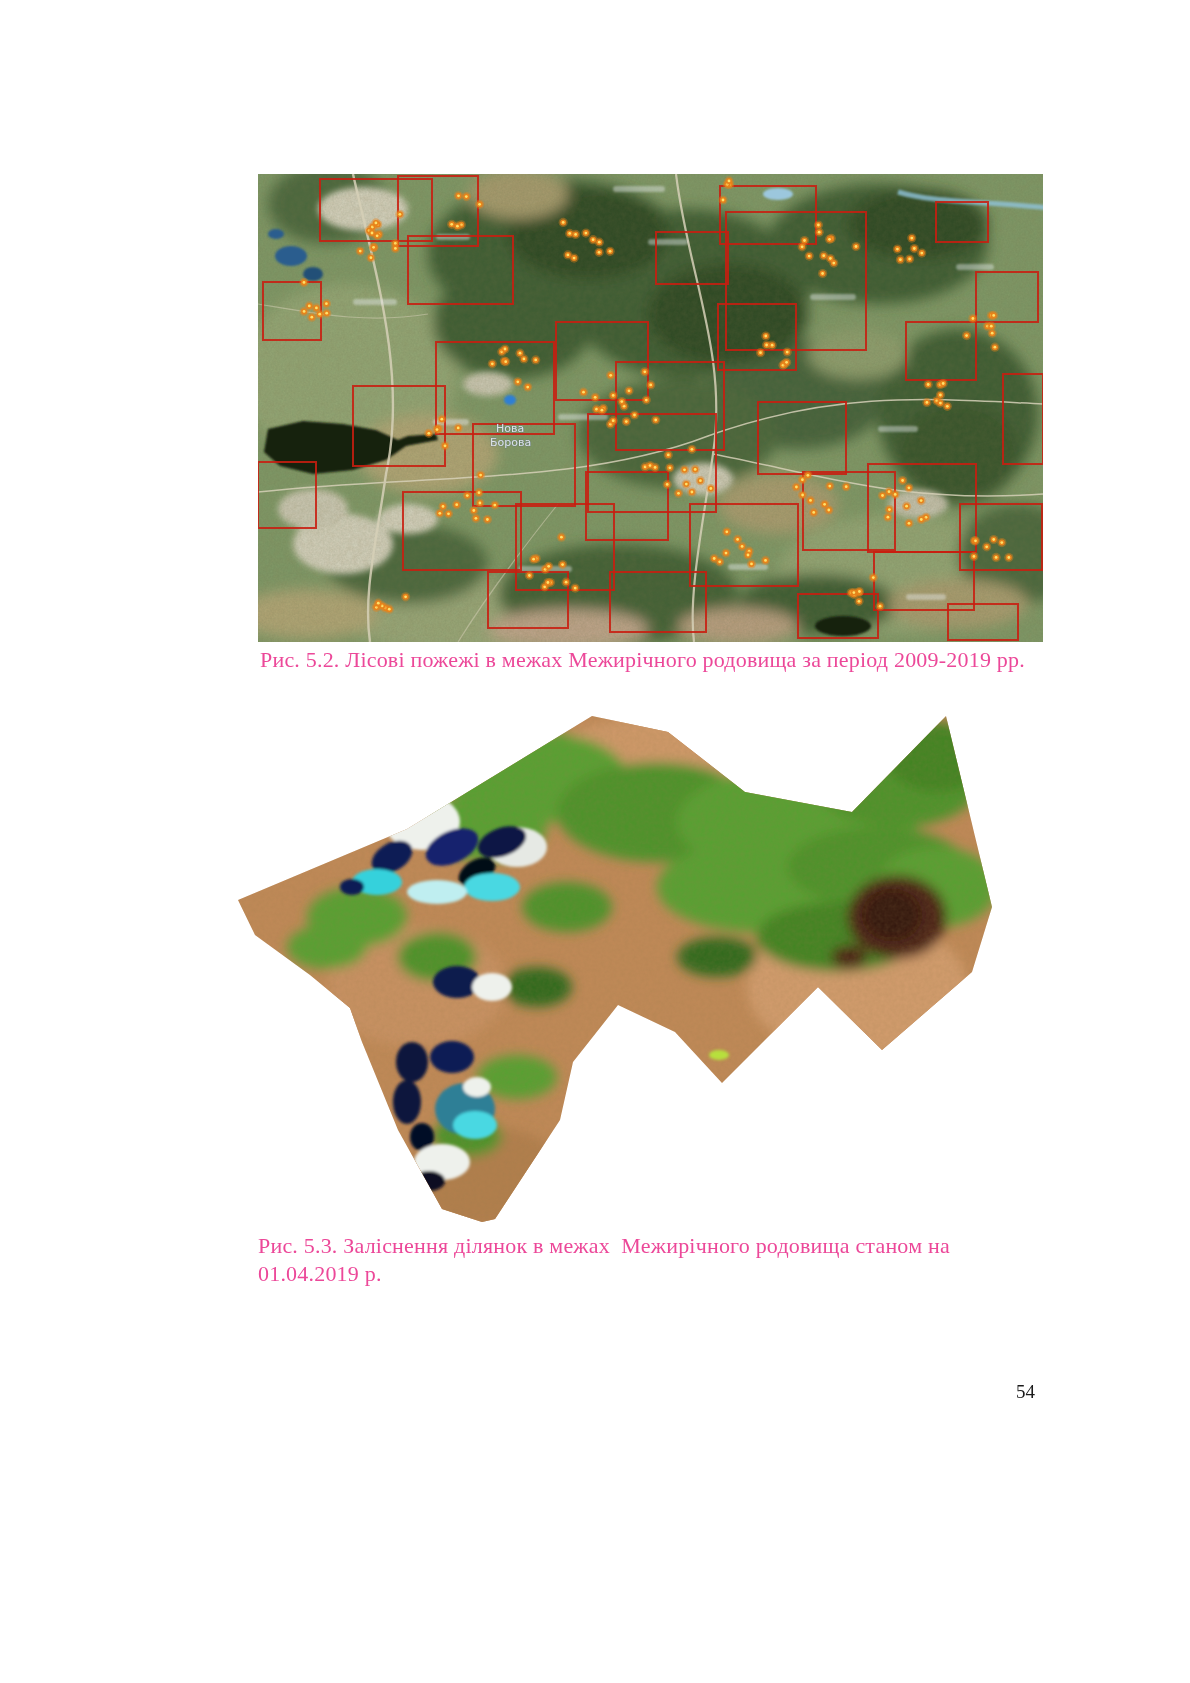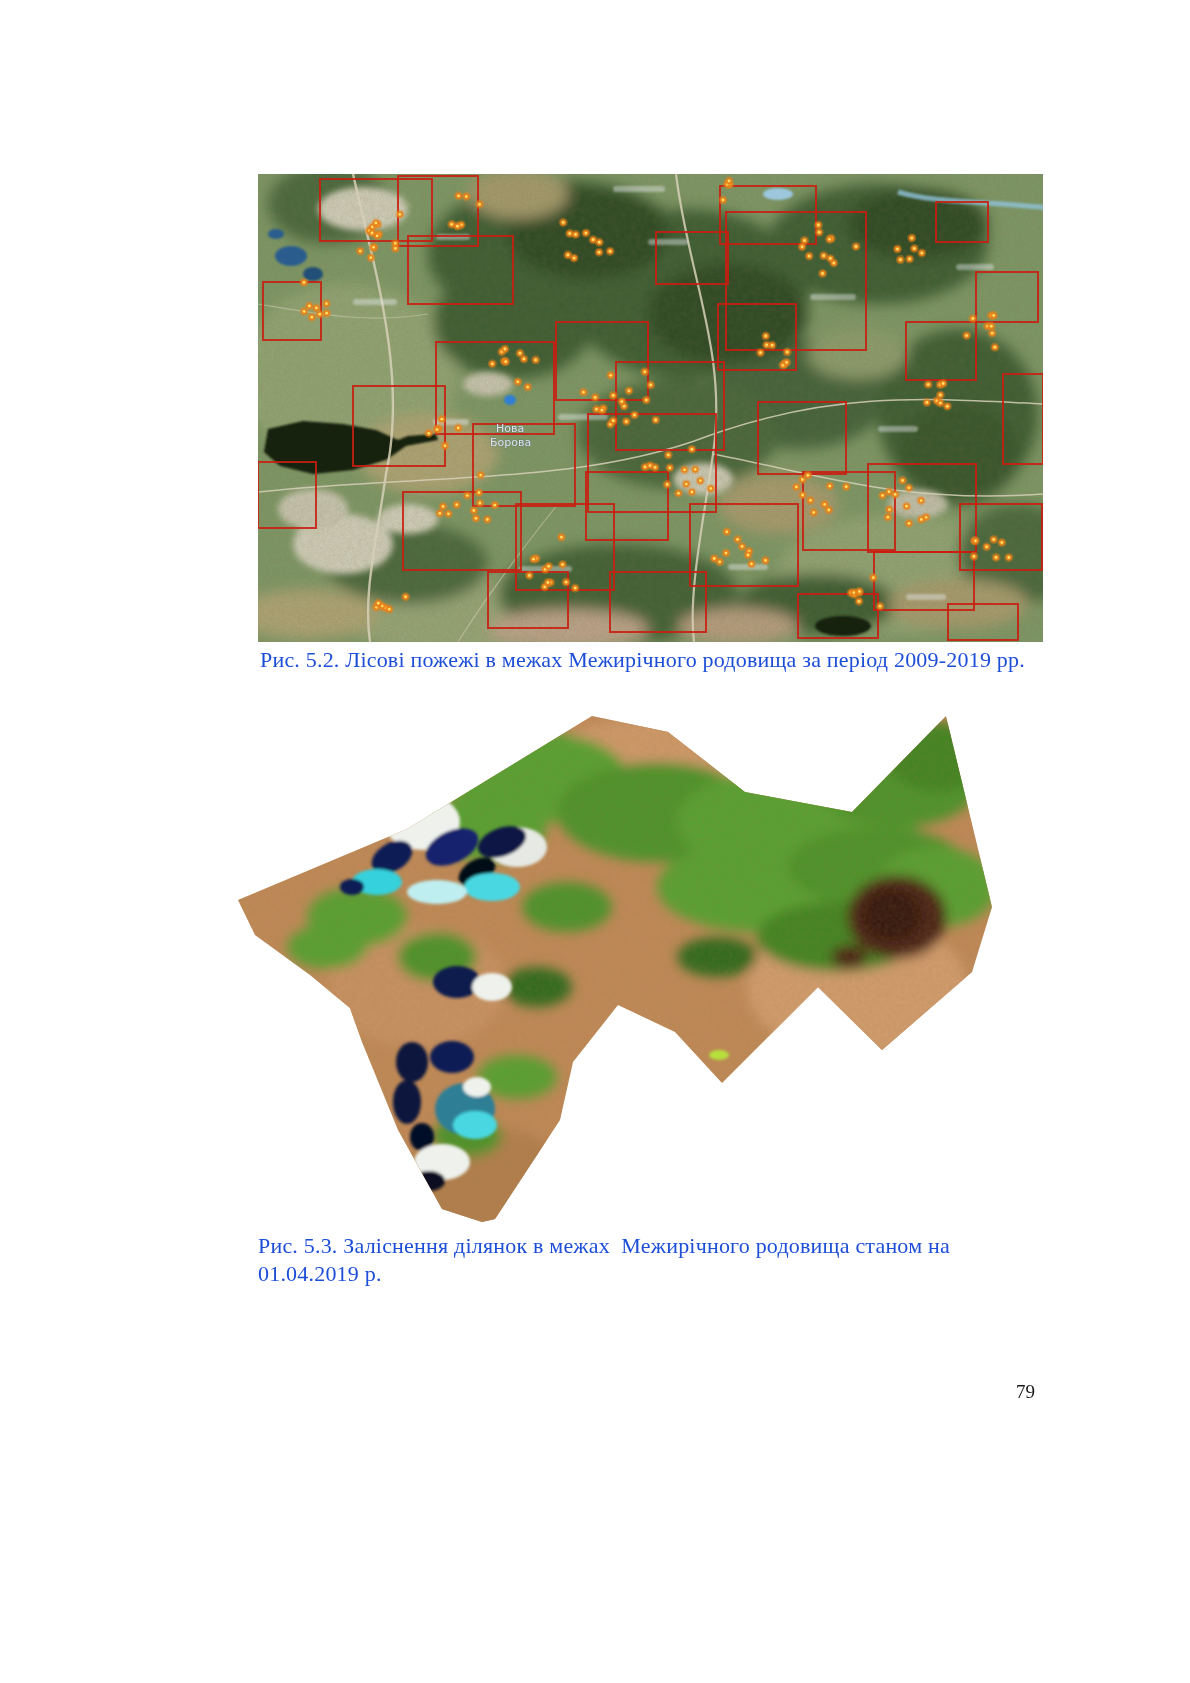--- a/index.html
+++ b/index.html
@@ -6,21 +6,21 @@
   .page{
     position:relative;
     width:1124px;height:1683px;
     background:#ffffff;
     font-family:"Liberation Serif", serif;
     overflow:hidden;
   }
   .figure-caption{
     position:absolute;
     font-size:22px;
-    color:#1d4ed8;
+    color:#ec4899;
     letter-spacing:0.2px;
     white-space:pre-wrap;
     line-height:1.25;
   }
   #caption-1{left:260px;top:646px;width:780px;}
   #caption-2{left:258px;top:1232px;width:790px;}
   .page-number{
     position:absolute;
     left:1016px;top:1381px;
     font-size:19px;color:#1a1a1a;
@@ -897,14 +897,14 @@
         <ellipse cx="205" cy="505" rx="28" ry="18" fill="#eef1ec"></ellipse>
         <ellipse cx="192" cy="524" rx="16" ry="10" fill="#0a0f23"></ellipse>
         <ellipse cx="12" cy="290" rx="7" ry="5" fill="#1b3fa0"></ellipse>
         <ellipse cx="482" cy="398" rx="10" ry="5" fill="#b7e03c"></ellipse>
       </g>
     </g>
   </svg>
 
   <div id="caption-2" class="figure-caption">Рис. 5.3. Заліснення ділянок в межах  Межирічного родовища станом на 01.04.2019 р.</div>
 
-  <div class="page-number">79</div>
+  <div class="page-number">54</div>
 </div>
 
 </body></html>

